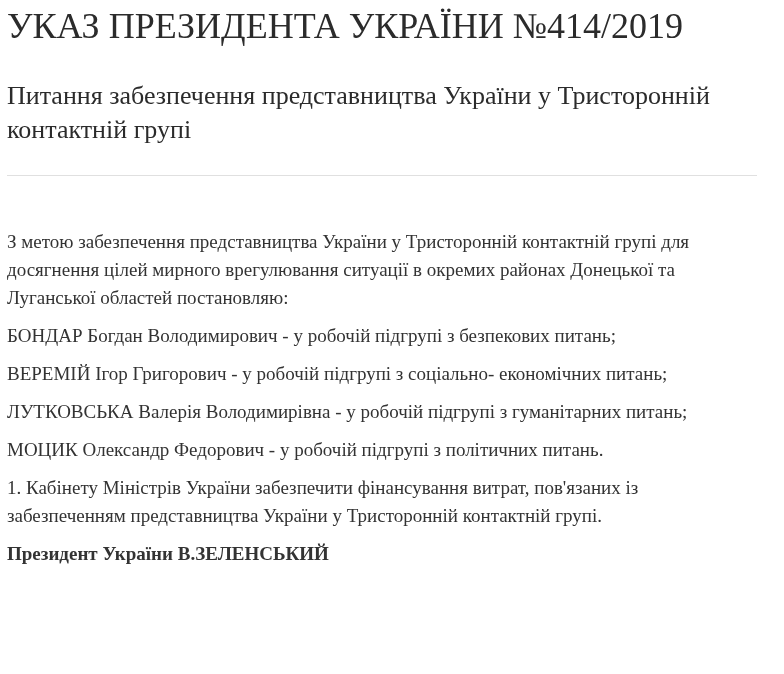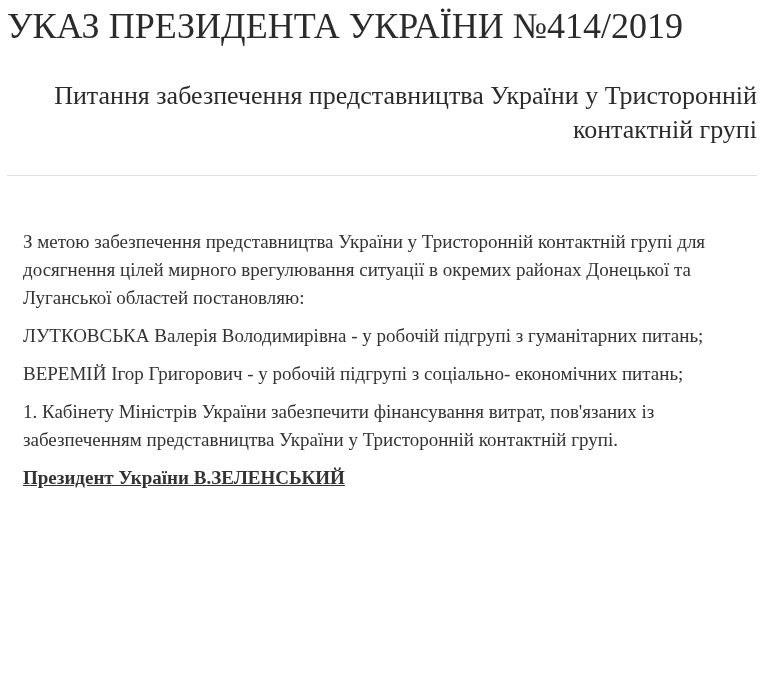--- a/index.html
+++ b/index.html
@@ -29,59 +29,59 @@
     font-weight: 400;
     color: var(--title);
     white-space: nowrap;
   }
   h2.doc-subtitle {
     margin: 32px 0 0 0;
     font-size: 26px;
     line-height: 34px;
     font-weight: 400;
     color: var(--title);
-    text-align: right;
   }
   hr.divider {
     margin: 28px 0 0 0;
     border: none;
     border-top: 1px solid var(--divider);
     height: 0;
   }
   .content {
     margin-top: 52px;
     font-size: 19px;
     line-height: 28px;
   }
   .content p {
-    margin: 0 0 10px 16px;
+    margin: 0 0 10px 0;
   }
   .content p.signature {
     font-weight: 700;
-    text-decoration: underline;
   }
 </style>
 </head>
 <body>
 
 <div class="page">
   <h1 class="doc-title">УКАЗ ПРЕЗИДЕНТА УКРАЇНИ №414/2019</h1>
 
   <h2 class="doc-subtitle">Питання забезпечення представництва України у Тристоронній контактній групі</h2>
 
   <hr class="divider">
 
   <div class="content">
     <p>З метою забезпечення представництва України у Тристоронній контактній групі для досягнення цілей мирного врегулювання ситуації в окремих районах Донецької та Луганської областей постановляю:</p>
 
 
+    <p>БОНДАР Богдан Володимирович - у робочій підгрупі з безпекових питань;</p>
+
+    <p>ВЕРЕМІЙ Ігор Григорович - у робочій підгрупі з соціально- економічних питань;</p>
 
     <p>ЛУТКОВСЬКА Валерія Володимирівна - у робочій підгрупі з гуманітарних питань;</p>
 
-    <p>ВЕРЕМІЙ Ігор Григорович - у робочій підгрупі з соціально- економічних питань;</p>
-
+    <p>МОЦИК Олександр Федорович - у робочій підгрупі з політичних питань.</p>
 
     <p>1. Кабінету Міністрів України забезпечити фінансування витрат, пов'язаних із забезпеченням представництва України у Тристоронній контактній групі.</p>
 
     <p class="signature">Президент України В.ЗЕЛЕНСЬКИЙ</p>
 
   </div>
 </div>
 
 </body></html>

